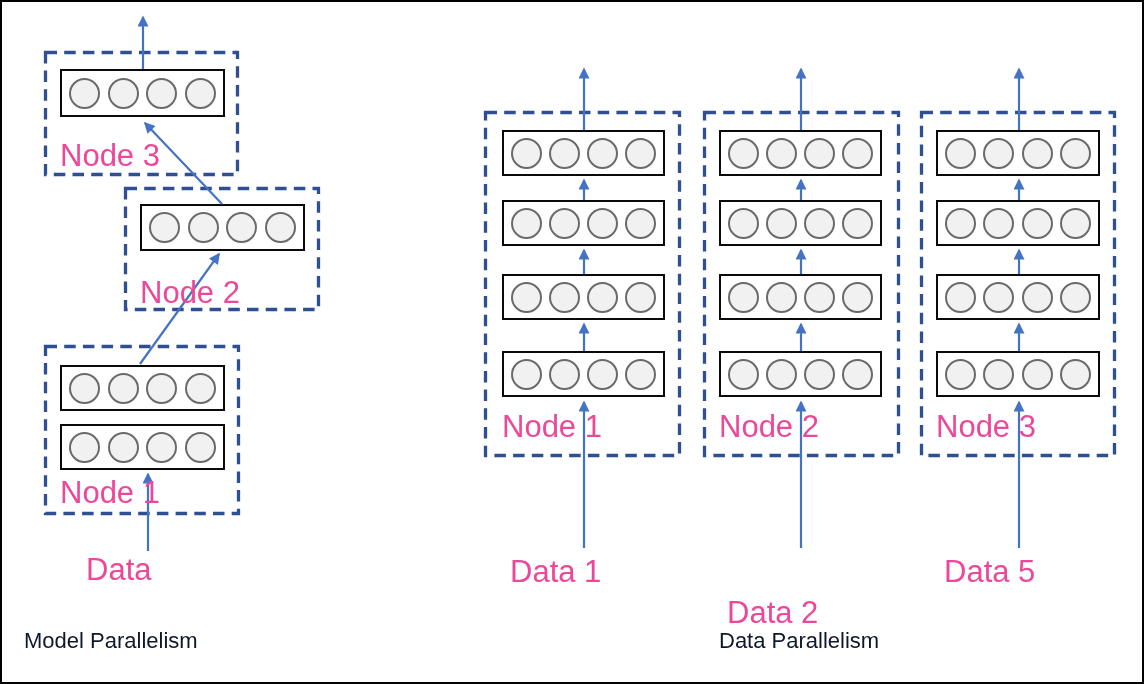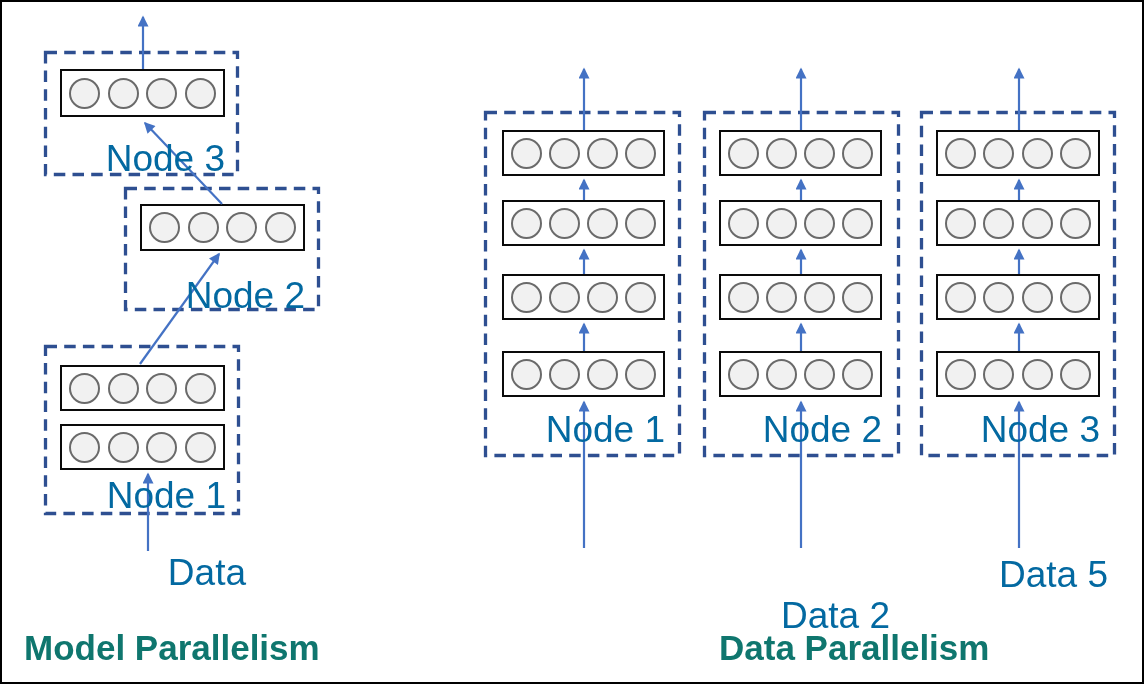--- a/index.html
+++ b/index.html
@@ -25,32 +25,32 @@
   }
   .unit {
     width:31px; height:31px;
     box-sizing:border-box;
     border-radius:50%;
     background:var(--circle-fill,#f1f1f1);
     border:2px solid var(--circle-stroke,#6a6a6a);
   }
   .lbl {
     position:absolute;
-    font-size:37px;
+    font-size:31px;
     line-height:1.1;
-    color:#0369a1;
-    text-align:right;
+    color:#ec4899;
+    text-align:left;
     z-index:3;
     white-space:nowrap;
   }
   .title {
     position:absolute;
-    font-size:35px;
-    font-weight:bold;
-    color:#0f766e;
+    font-size:22px;
+    font-weight:normal;
+    color:#0f172a;
     z-index:3;
     white-space:nowrap;
   }
   svg.overlay {
     position:absolute; left:0; top:0;
     z-index:2;
     pointer-events:none;
   }
   svg .nb {
     fill:none;
@@ -127,20 +127,21 @@
         <span class="unit"></span>
         <span class="unit"></span>
       </div>
     <div class="layer" style="left:500px; top:349px; width:163px; height:46px;">
         <span class="unit"></span>
         <span class="unit"></span>
         <span class="unit"></span>
         <span class="unit"></span>
       </div>
     <div class="lbl" style="left:500px; top:408px; width:163px;">Node 1</div>
+    <div class="lbl" style="left:508px; top:553px; width:163px;">Data 1</div>
 
     <div class="layer" style="left:717px; top:128px; width:163px; height:46px;">
         <span class="unit"></span>
         <span class="unit"></span>
         <span class="unit"></span>
         <span class="unit"></span>
       </div>
     <div class="layer" style="left:717px; top:198px; width:163px; height:46px;">
         <span class="unit"></span>
         <span class="unit"></span>

